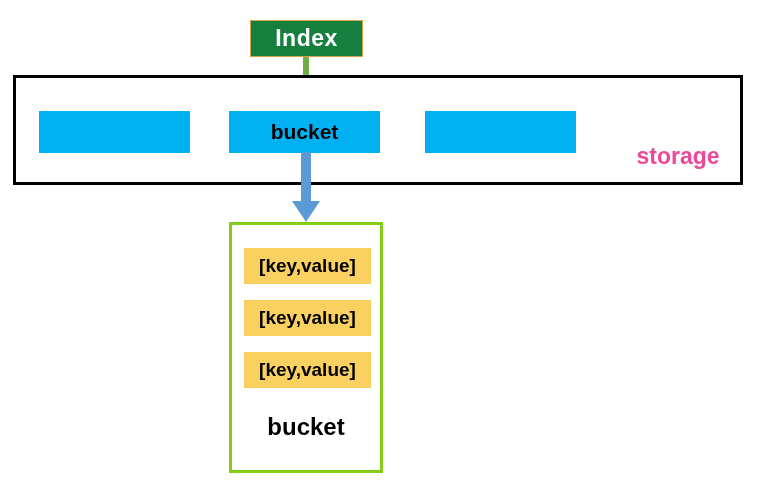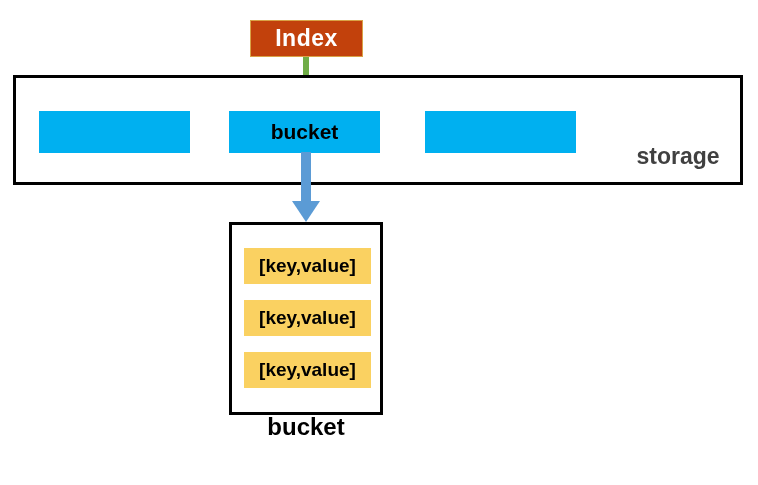--- a/index.html
+++ b/index.html
@@ -13,21 +13,21 @@
     height: 485px;
     background: #ffffff;
     overflow: hidden;
   }
 
   
   .index-box {
     position: absolute;
     left: 250px; top: 20px;
     width: 113px; height: 37px;
-    background: #c2410c;
+    background: #15803d;
     border: 1px solid #d9a246;
     display: flex; align-items: center; justify-content: center;
     color: #ffffff;
     font-size: 23px;
     font-weight: bold;
     letter-spacing: 0.5px;
   }
 
   
   .arrow-svg { position: absolute; display: block; }
@@ -42,44 +42,44 @@
     background: #ffffff;
     border: 3px solid #000000;
   }
   .storage-label {
     position: absolute;
     left: 628px; top: 143px;
     width: 100px;
     text-align: center;
     font-size: 23px;
     font-weight: bold;
-    color: #404040;
+    color: #ec4899;
   }
   .cell {
     position: absolute;
     top: 111px;
     height: 42px;
     width: 151px;
     background: #00b0f0;
     display: flex; align-items: center; justify-content: center;
     font-size: 21px;
     font-weight: bold;
     color: #000000;
   }
   .cell-1 { left: 39px; }
   .cell-2 { left: 229px; }
   .cell-3 { left: 425px; }
 
   
   .bucket-detail {
     position: absolute;
     left: 229px; top: 222px;
-    width: 154px; height: 193px;
+    width: 154px; height: 251px;
     background: #ffffff;
-    border: 3px solid #000000;
+    border: 3px solid #84cc16;
   }
   .entry {
     position: absolute;
     left: 12px;
     width: 127px; height: 36px;
     background: #fad161;
     display: flex; align-items: center; justify-content: center;
     font-size: 19px;
     font-weight: bold;
     color: #000000;

